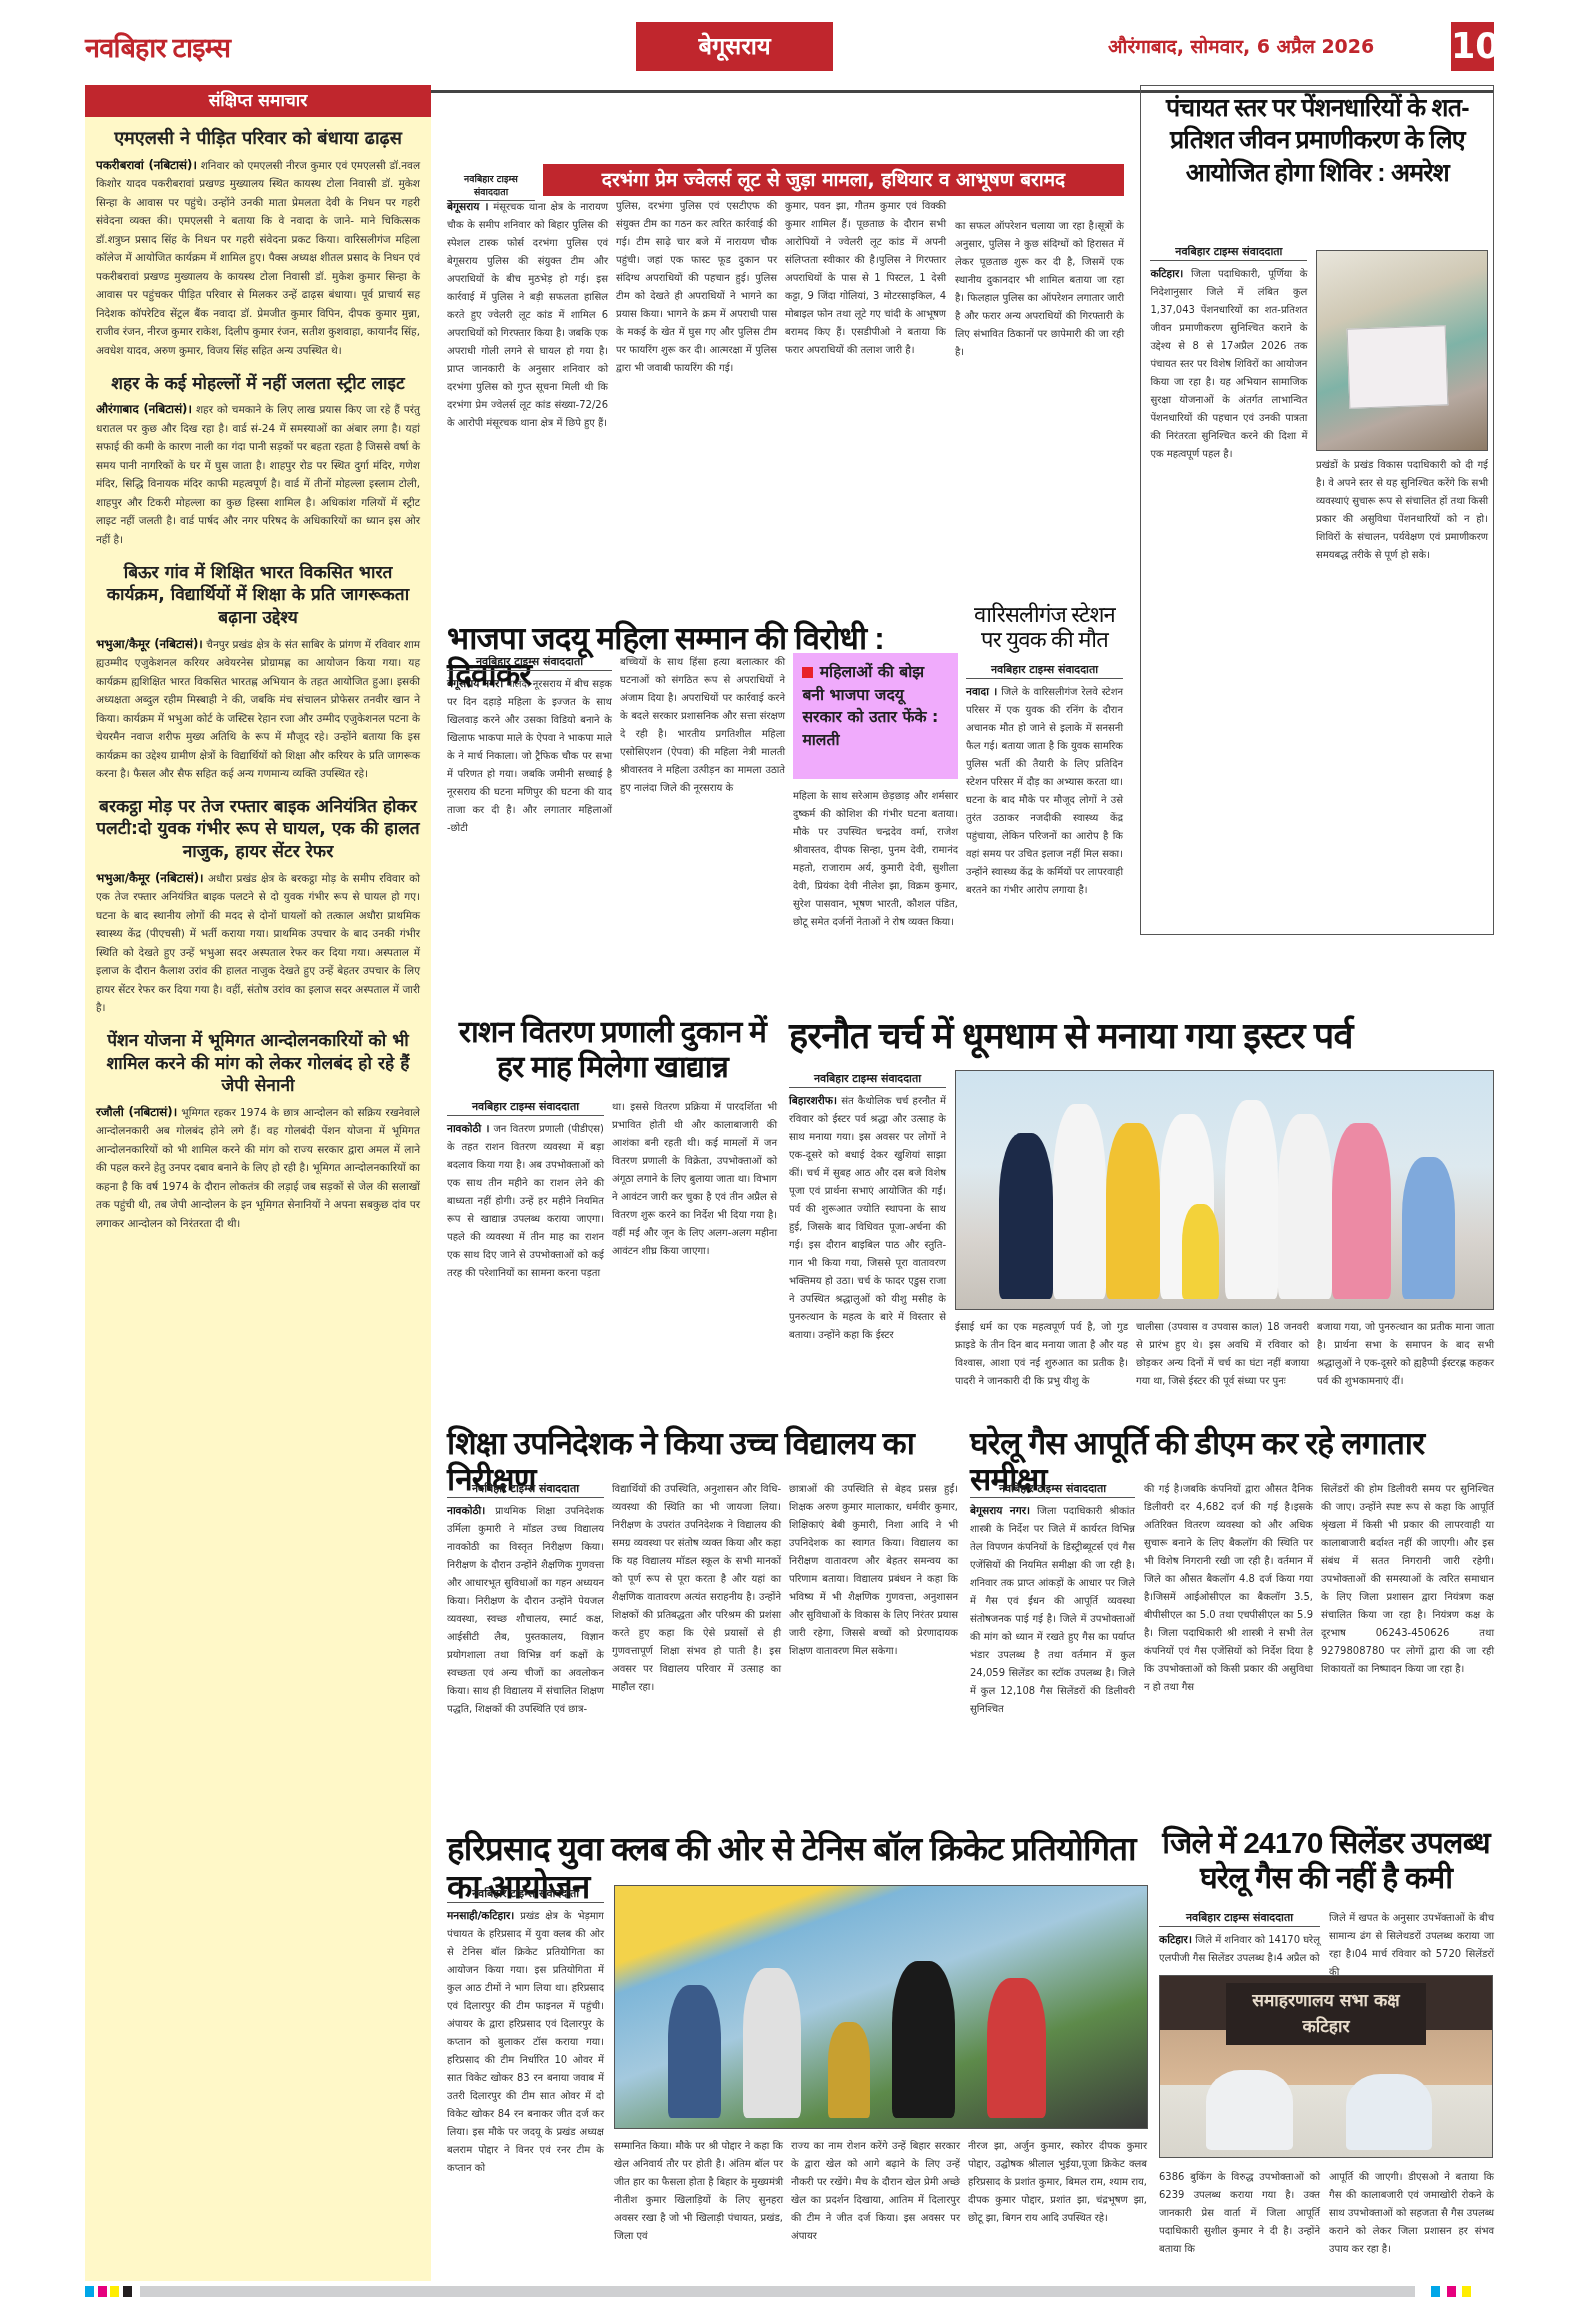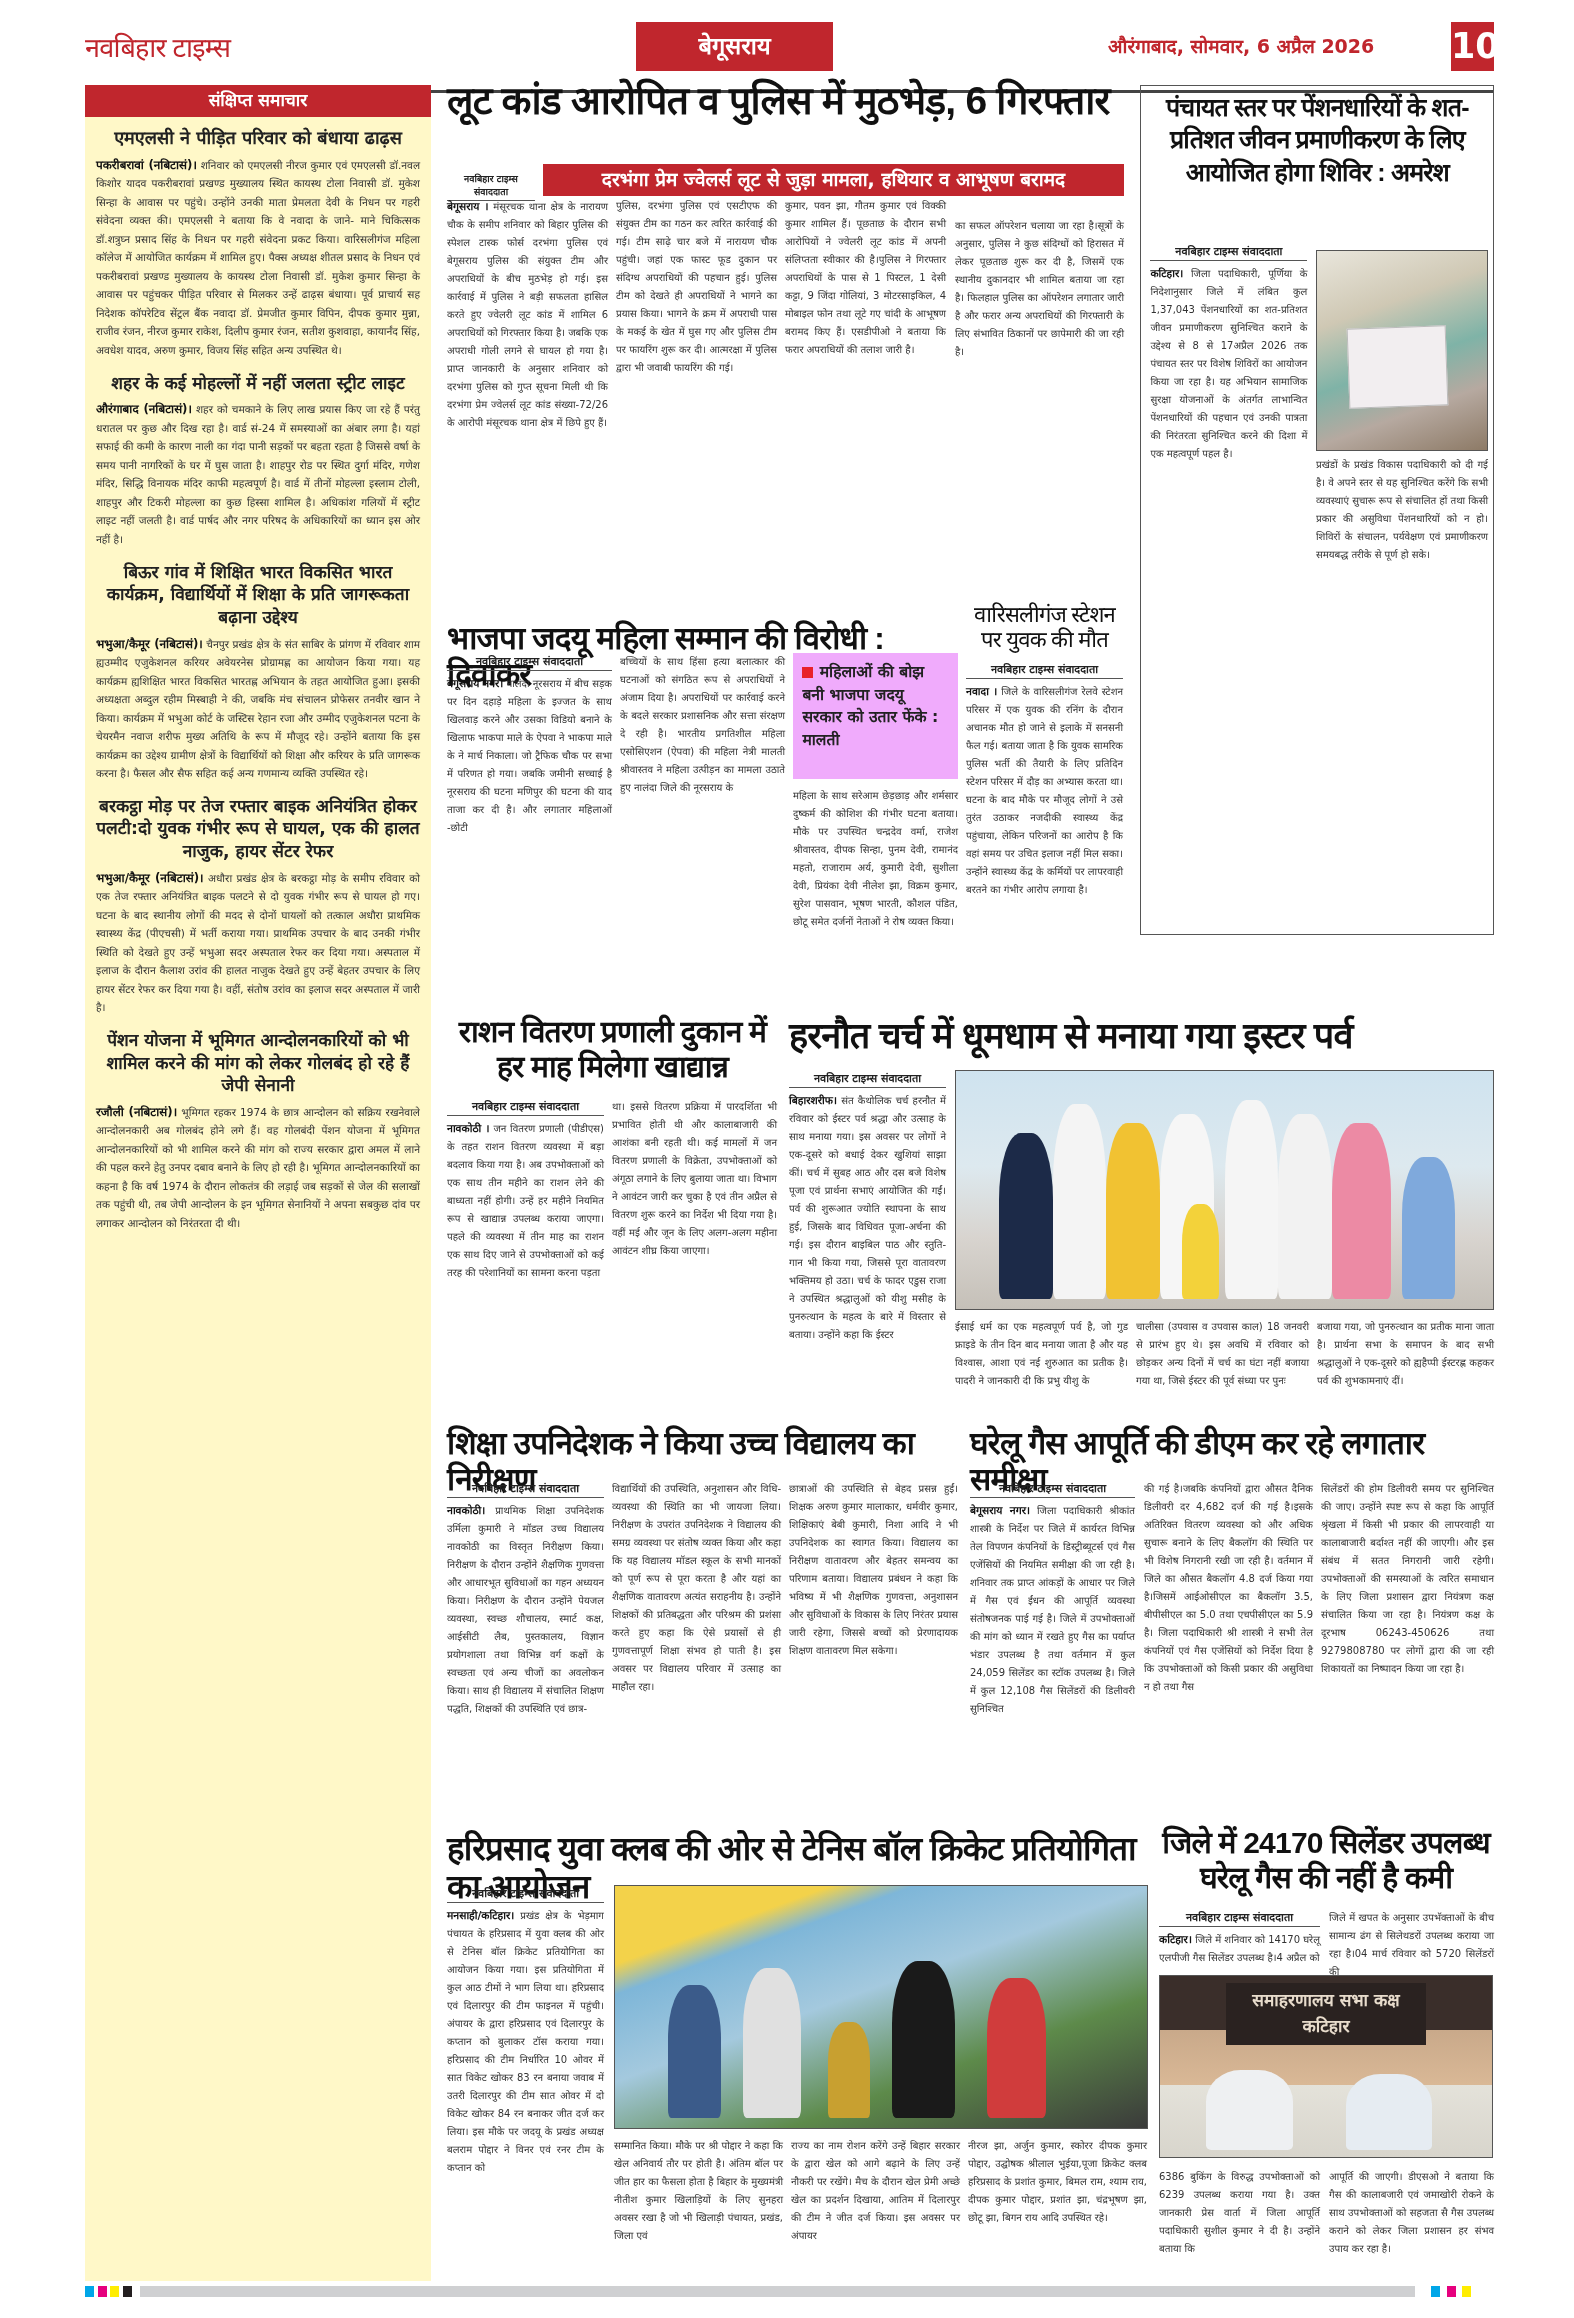--- a/index.html
+++ b/index.html
@@ -3,21 +3,21 @@
 <meta charset="utf-8">
 <style>
   * { box-sizing: border-box; margin: 0; padding: 0; }
   html, body { width: 1574px; height: 2319px; background: #ffffff; overflow: hidden; }
   body { font-family: "DejaVu Sans", sans-serif; color: #222; position: relative; }
 
   .page { position: absolute; left: 85px; top: 0; width: 1409px; height: 2319px; }
 
   
   .masthead { position: absolute; left: 0; top: 22px; width: 1409px; height: 49px; }
-  .mh-name { position: absolute; left: 0; top: 6.3px; font-family: "Liberation Sans Narrow","Liberation Sans", sans-serif; font-weight: normal; font-size: 27px; color: #c0262d; letter-spacing: -0.8px; }
+  .mh-name { position: absolute; left: 0; top: 6.3px; font-family: "Liberation Sans Narrow","Liberation Sans", sans-serif; font-weight: bold; font-size: 27px; color: #c0262d; letter-spacing: -0.8px; }
   .mh-section { position: absolute; left: 551px; top: 0; width: 197px; height: 49px; background: #c0262d; color: #fff; font-weight: bold; font-size: 23.6px; text-align: center; line-height: 49px; }
   .mh-date { position: absolute; left: 1023px; top: 11px; font-size: 19px; font-weight: bold; color: #c0262d; }
   .mh-page { position: absolute; left: 1366px; top: 0; width: 43px; height: 49px; background: #c0262d; color: #fff; font-size: 35px; font-weight: bold; text-align: center; line-height: 49px; }
   .mh-rule { position: absolute; left: 0; top: 68px; width: 1409px; height: 3.1px; background: #444; }
 
   
   .leftcol { position: absolute; left: 0; top: 85px; width: 346px; height: 2196px; background: #fff8c8; }
   .brief-head { height: 31.5px; background: #c0262d; color: #fff; font-size: 17.3px; font-weight: bold; text-align: center; line-height: 31.5px; }
   .lc-story { padding: 4.7px 11px 3.1px 11px; }
   .lc-title { font-size: 17.3px; font-weight: bold; text-align: center; line-height: 1.3; margin: 4.7px 0 6.3px; color: #222; }
@@ -83,21 +83,20 @@
       <div class="lc-title">बरकट्ठा मोड़ पर तेज रफ्तार बाइक अनियंत्रित होकर पलटी:दो युवक गंभीर रूप से घायल, एक की हालत नाजुक, हायर सेंटर रेफर</div>
       <div class="lc-body"><b>भभुआ/कैमूर (नबिटासं)।</b> <span>अधौरा प्रखंड क्षेत्र के बरकट्ठा मोड़ के समीप रविवार को एक तेज रफ्तार अनियंत्रित बाइक पलटने से दो युवक गंभीर रूप से घायल हो गए। घटना के बाद स्थानीय लोगों की मदद से दोनों घायलों को तत्काल अधौरा प्राथमिक स्वास्थ्य केंद्र (पीएचसी) में भर्ती कराया गया। प्राथमिक उपचार के बाद उनकी गंभीर स्थिति को देखते हुए उन्हें भभुआ सदर अस्पताल रेफर कर दिया गया। अस्पताल में इलाज के दौरान कैलाश उरांव की हालत नाजुक देखते हुए उन्हें बेहतर उपचार के लिए हायर सेंटर रेफर कर दिया गया है। वहीं, संतोष उरांव का इलाज सदर अस्पताल में जारी है।</span></div>
     </div>
 
     <div class="lc-story">
       <div class="lc-title">पेंशन योजना में भूमिगत आन्दोलनकारियों को भी शामिल करने की मांग को लेकर गोलबंद हो रहे हैं जेपी सेनानी</div>
       <div class="lc-body"><b>रजौली (नबिटासं)।</b> <span>भूमिगत रहकर 1974 के छात्र आन्दोलन को सक्रिय रखनेवाले आन्दोलनकारी अब गोलबंद होने लगे हैं। वह गोलबंदी पेंशन योजना में भूमिगत आन्दोलनकारियों को भी शामिल करने की मांग को राज्य सरकार द्वारा अमल में लाने की पहल करने हेतु उनपर दबाव बनाने के लिए हो रही है। भूमिगत आन्दोलनकारियों का कहना है कि वर्ष 1974 के दौरान लोकतंत्र की लड़ाई जब सड़कों से जेल की सलाखों तक पहुंची थी, तब जेपी आन्दोलन के इन भूमिगत सेनानियों ने अपना सबकुछ दांव पर लगाकर आन्दोलन को निरंतरता दी थी।</span></div>
     </div>
   </div>
 
-  <div class="hl col" style="left:362px; top:79px; width:677px; font-size:39px;">लूट कांड आरोपित व पुलिस में मुठभेड़, 6 गिरफ्तार</div>
   <div class="col" style="left:362px; top:172px; width:88px;">
     <div class="byline" style="font-size:9.4px;">नवबिहार टाइम्स संवाददाता</div>
   </div>
   <div class="redbar" style="left:458px; top:164px; width:581px; height:31.5px; line-height:31.5px;">दरभंगा प्रेम ज्वेलर्स लूट से जुड़ा मामला, हथियार व आभूषण बरामद</div>
   <div class="col body" style="left:362px; top:197px; width:161px;"><b>बेगूसराय ।</b> <span>मंसूरचक थाना क्षेत्र के नारायण चौक के समीप शनिवार को बिहार पुलिस की स्पेशल टास्क फोर्स दरभंगा पुलिस एवं बेगूसराय पुलिस की संयुक्त टीम और अपराधियों के बीच मुठभेड़ हो गई। इस कार्रवाई में पुलिस ने बड़ी सफलता हासिल करते हुए ज्वेलरी लूट कांड में शामिल 6 अपराधियों को गिरफ्तार किया है। जबकि एक अपराधी गोली लगने से घायल हो गया है।प्राप्त जानकारी के अनुसार शनिवार को दरभंगा पुलिस को गुप्त सूचना मिली थी कि दरभंगा प्रेम ज्वेलर्स लूट कांड संख्या-72/26 के आरोपी मंसूरचक थाना क्षेत्र में छिपे हुए हैं।</span></div>
   <div class="col body" style="left:531px; top:197px; width:161px;">पुलिस, दरभंगा पुलिस एवं एसटीएफ की संयुक्त टीम का गठन कर त्वरित कार्रवाई की गई। टीम साढ़े चार बजे में नारायण चौक पहुंची। जहां एक फास्ट फूड दुकान पर संदिग्ध अपराधियों की पहचान हुई। पुलिस टीम को देखते ही अपराधियों ने भागने का प्रयास किया। भागने के क्रम में अपराधी पास के मकई के खेत में घुस गए और पुलिस टीम पर फायरिंग शुरू कर दी। आत्मरक्षा में पुलिस द्वारा भी जवाबी फायरिंग की गई।</div>
   <div class="col body" style="left:700px; top:197px; width:161px;">कुमार, पवन झा, गौतम कुमार एवं विक्की कुमार शामिल हैं। पूछताछ के दौरान सभी आरोपियों ने ज्वेलरी लूट कांड में अपनी संलिप्तता स्वीकार की है।पुलिस ने गिरफ्तार अपराधियों के पास से 1 पिस्टल, 1 देसी कट्टा, 9 जिंदा गोलियां, 3 मोटरसाइकिल, 4 मोबाइल फोन तथा लूटे गए चांदी के आभूषण बरामद किए हैं। एसडीपीओ ने बताया कि फरार अपराधियों की तलाश जारी है।</div>
   <div class="col body" style="left:870px; top:197px; width:169px;margin-top:20px;">का सफल ऑपरेशन चलाया जा रहा है।सूत्रों के अनुसार, पुलिस ने कुछ संदिग्धों को हिरासत में लेकर पूछताछ शुरू कर दी है, जिसमें एक स्थानीय दुकानदार भी शामिल बताया जा रहा है। फिलहाल पुलिस का ऑपरेशन लगातार जारी है और फरार अन्य अपराधियों की गिरफ्तारी के लिए संभावित ठिकानों पर छापेमारी की जा रही है।</div>
 
   <div class="boxed" style="left:1055px; top:85px; width:354px; height:850px;">

